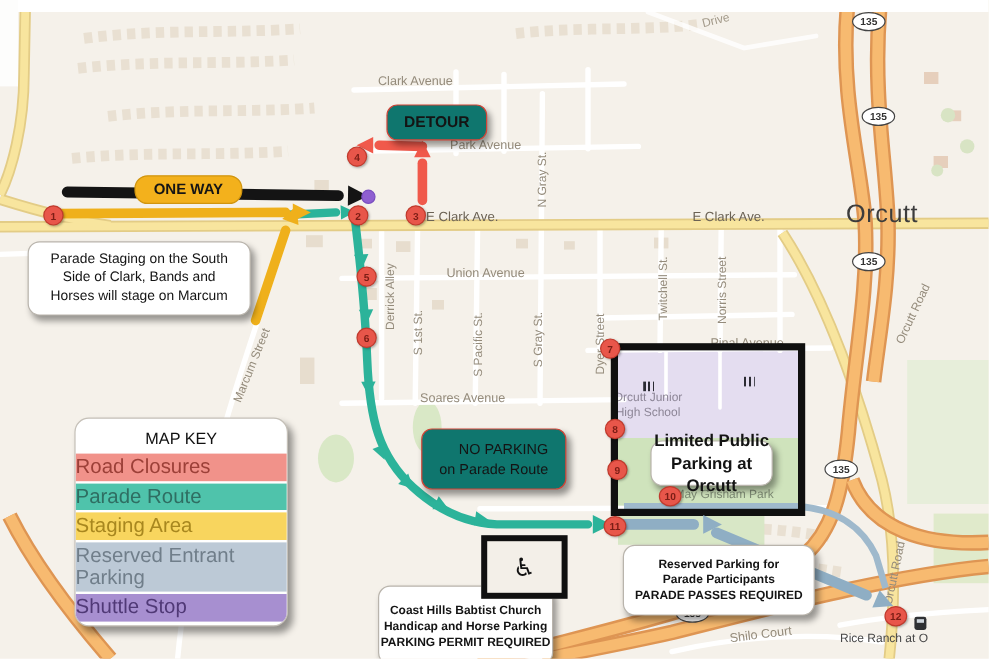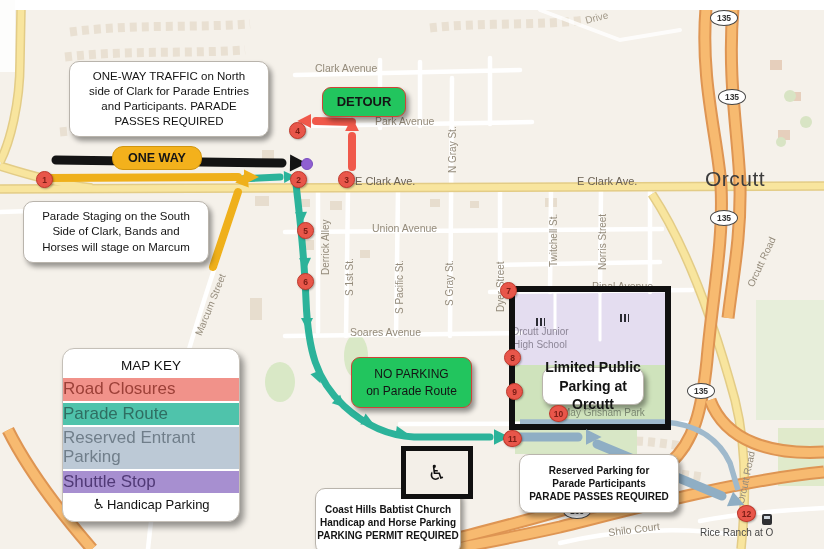--- a/index.html
+++ b/index.html
@@ -6,23 +6,23 @@
   #stage{position:relative;width:824px;height:549px;overflow:hidden;background:#F5F1EA;
          font-family:"Liberation Sans",sans-serif;}
   svg{position:absolute;left:0;top:0;pointer-events:none;}
   .lbl{position:absolute;color:#948B7B;font-size:10px;white-space:nowrap;z-index:2;}
   .lbl.big{font-size:10.5px;}
   .lbl.dark{color:#6B6254;font-size:11px;}
   .vert{transform:rotate(-90deg);transform-origin:0 0;}
   .note{position:absolute;z-index:5;background:#fff;border:1px solid #b9b4ac;border-radius:10px;
         box-shadow:3px 4px 5px rgba(0,0,0,.38);display:flex;align-items:center;justify-content:center;
         text-align:center;color:#141414;white-space:pre-line;line-height:1.32;}
-  .redbox{position:absolute;z-index:5;background:#22c55e;border:1px solid #cf4437;border-radius:9px;
+  .redbox{position:absolute;z-index:5;background:#0f766e;border:1px solid #cf4437;border-radius:9px;
         box-shadow:3px 4px 5px rgba(0,0,0,.4);display:flex;align-items:center;justify-content:center;
-        text-align:center;color:#141414;white-space:pre-line;line-height:1.35;}
+        text-align:right;color:#141414;white-space:pre-line;line-height:1.35;}
   .marker{position:absolute;z-index:7;width:15px;height:15px;border-radius:50%;background:#E8564A;
         border:1px solid #c03a2d;color:#7B1D15;font-weight:bold;font-size:8.5px;display:flex;
         align-items:center;justify-content:center;box-shadow:1px 1px 2px rgba(0,0,0,.3);}
   .shield{position:absolute;z-index:2;width:26px;height:14px;background:#fff;border:1.5px solid #444;
         border-radius:50%;color:#333;font-size:8.5px;font-weight:bold;display:flex;align-items:center;
         justify-content:center;}
   .keybox{position:absolute;z-index:6;left:62px;top:348px;width:176px;height:172px;background:#fff;
         border:1px solid #c5c0b8;border-radius:12px;box-shadow:4px 5px 6px rgba(0,0,0,.4);
         overflow:hidden;display:flex;flex-direction:column;}
   .keytitle{text-align:center;font-size:13.5px;color:#111;margin:9px 0 5px 0;}
@@ -251,24 +251,20 @@
       <path d="M597,444 L722,496" stroke="#8FAEC4" stroke-width="9" stroke-linecap="round" fill="none"></path>
       <g fill="#8FAEC4">
         <use href="#ah" transform="translate(586,437) rotate(0) scale(1.3)"></use>
         <use href="#ah" transform="translate(730,499) rotate(23) scale(1.3)"></use>
       </g>
     </g>
 
     <circle cx="307" cy="164" r="5.5" fill="#8F5FD1" stroke="#7a4fc0"></circle>
   </svg>
 
-  <div class="note" style="left:69px;top:61px;width:198px;height:74px;font-size:11.5px">ONE-WAY TRAFFIC on North
-side of Clark for Parade Entries
-and Participants. PARADE
-PASSES REQUIRED</div>
 
   <div class="note" style="left:23px;top:201px;width:184px;height:60px;font-size:11.5px">Parade Staging on the South
 Side of Clark, Bands and
 Horses will stage on Marcum</div>
 
   <div class="redbox" style="left:322px;top:87px;width:82px;height:28px;font-size:13px;font-weight:bold">DETOUR</div>
 
   <div class="pill">ONE WAY</div>
 
   <div class="redbox" style="left:351px;top:357px;width:119px;height:49px;font-size:12px">NO PARKING
@@ -286,20 +282,21 @@
 PARKING PERMIT REQUIRED</div>
 
   <div class="hcbox">
     <span class="hcicon">♿</span>
   </div>
 
   <div class="keybox">
     <div class="keytitle">MAP KEY</div>
     <div class="band k-road" style="background: rgb(241, 146, 138);">Road Closures</div>
     <div class="band k-parade" style="background: rgb(79, 195, 171);">Parade Route</div>
+    <div class="band k-stage" style="background: rgb(248, 213, 94);">Staging Area</div>
     <div class="band k-res" style="background: rgb(188, 201, 214);">Reserved Entrant
 Parking</div>
     <div class="band k-shut" style="background: rgb(167, 143, 208);">Shuttle Stop</div>
     <div class="keyhc">
       <span class="hcicon">♿</span>
       <span>Handicap Parking</span>
     </div>
   </div>
 
   <div class="marker" style="left:36px;top:171px">1</div>

